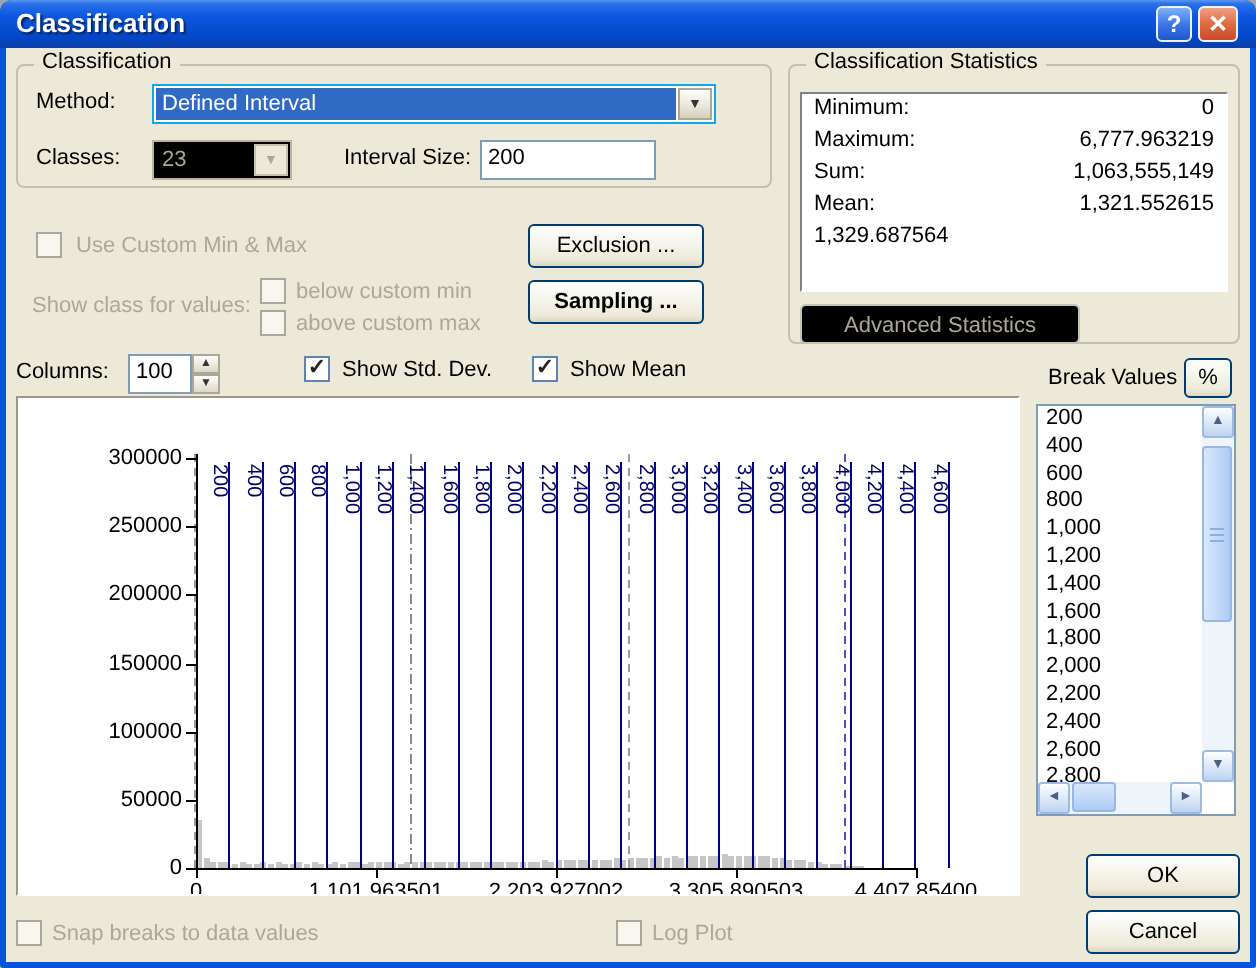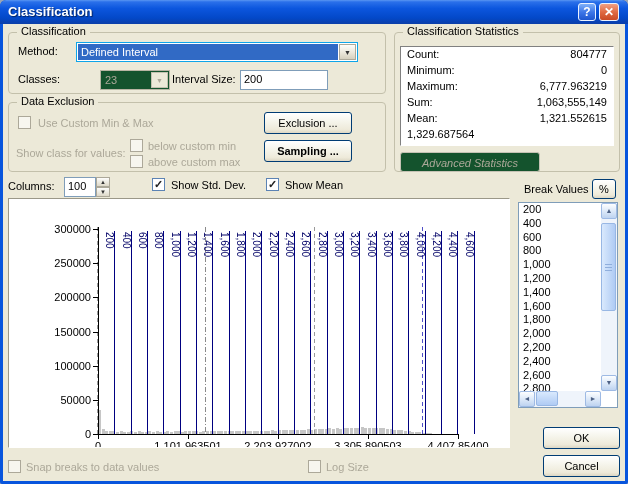--- a/index.html
+++ b/index.html
@@ -12,25 +12,25 @@
   .tb-close{left:599px;width:20px;background:linear-gradient(180deg,#F2A083 0%,#E06A43 50%,#C94B26 100%);}
   .body{position:absolute;left:3px;top:24px;width:622px;height:457px;background:#ECE9D8;}
   .groupbox{position:absolute;border:1px solid #C3C0AB;border-radius:4px;}
   .legend{position:absolute;top:-8px;left:8px;background:#ECE9D8;padding:0 4px;white-space:nowrap;}
   .lbl{position:absolute;white-space:nowrap;}
   .dis{color:#ACA899;}
   .edit{position:absolute;background:#fff;border:1px solid #7F9DB9;padding:2px 3px 0 3px;font-size:11px;}
   .combo{position:absolute;background:#fff;border:1px solid #0ea5e9;}
   .combo-sel{position:absolute;left:1px;top:1px;right:19px;bottom:1px;background:#316AC5;color:#fff;padding:2px 0 0 3px;white-space:nowrap;overflow:hidden;}
   .combo-arrow{position:absolute;right:1px;top:1px;bottom:1px;width:17px;background:linear-gradient(180deg,#FDFDFB 0%,#EBE7DA 55%,#D6D0BE 100%);border:1px solid #ACA899;text-align:center;font-size:7px;line-height:16px;color:#333;cursor:pointer;}
-  .combo.disabled{background:#14532d;border-color:#B8B5A3;margin-left:24px;}
+  .combo.disabled{background:#000000;border-color:#B8B5A3;}
   .combo.disabled .combo-text{color:#ACA899;padding:3px 0 0 4px;position:absolute;}
   .combo.disabled .combo-arrow{background:#ECE9D8;color:#ACA899;border-color:#C5C2B0;}
   .btn{position:absolute;border:1px solid #003C74;border-radius:3px;background:linear-gradient(180deg,#FFFFFF 0%,#F5F4EA 45%,#EEEADA 82%,#DDD7C4 100%);text-align:center;font-size:11px;cursor:pointer;padding-top:4px;}
-  .btn.disabled{border-color:#C5C2B4;color:#ACA899;background:#14532d;cursor:default;font-style:italic;}
+  .btn.disabled{border-color:#C5C2B4;color:#ACA899;background:#000000;cursor:default;}
   .cb{position:absolute;width:13px;height:13px;background:#fff;border:1px solid #5C83B4;font-size:11px;font-weight:bold;line-height:11px;text-align:center;color:#222;cursor:pointer;}
   .cb.off{background:#F7F6EF;border-color:#ACA899;cursor:default;}
   .statbox{position:absolute;background:#fff;border:1px solid;border-color:#808080 #fff #fff #808080;}
   .stat-row{display:flex;justify-content:space-between;padding:1px 6px 0 6px;height:16px;}
   .spin-btn{position:absolute;width:14px;height:10px;background:linear-gradient(180deg,#FDFDFB,#DDD8C8);border:1px solid #ACA899;font-size:6px;line-height:8px;text-align:center;color:#333;cursor:pointer;}
   
   .bv-list{position:absolute;left:518px;top:202px;width:100px;height:206px;background:#fff;border:1px solid #7F9DB9;overflow:hidden;}
   .bv-item{height:13.8px;padding-left:4px;font-size:11px;line-height:13.5px;cursor:pointer;white-space:nowrap;}
   .sb{position:absolute;background:#EFF4FB;}
   .sb-btn{position:absolute;width:16px;height:16px;background:linear-gradient(180deg,#FDFEFF 0%,#D7E5F7 60%,#BED3F0 100%);border:1px solid #9EBAE4;border-radius:2px;color:#4D6185;font-size:7px;text-align:center;line-height:14px;cursor:pointer;}
@@ -72,24 +72,20 @@
     <span class="combo-arrow">▼</span>
   </div>
   <span class="lbl" style="left:172px;top:73px;">Interval Size:</span>
   <div class="edit" style="left:240px;top:70px;width:88px;height:20px;">200</div>
 
   <div class="groupbox" style="left:394px;top:32px;width:226px;height:140px;">
     <span class="legend">Classification Statistics</span>
   </div>
   <div class="statbox" style="left:400px;top:46px;width:214px;height:100px;" id="stats-rows">
       <div class="stat-row">
-        <div>Count:</div>
-        <div>804777</div>
-      </div>
-      <div class="stat-row">
         <div>Minimum:</div>
         <div>0</div>
       </div>
       <div class="stat-row">
         <div>Maximum:</div>
         <div>6,777.963219</div>
       </div>
       <div class="stat-row">
         <div>Sum:</div>
         <div>1,063,555,149</div>
@@ -97,23 +93,20 @@
       <div class="stat-row">
         <div>Mean:</div>
         <div>1,321.552615</div>
       </div>
       <div class="stat-row">
         <div>1,329.687564</div>
       </div>
     </div>
   <div class="btn disabled" style="left:400px;top:152px;width:140px;height:20px;">Advanced Statistics</div>
 
-  <div class="groupbox" style="left:8px;top:102px;width:378px;height:70px;">
-    <span class="legend">Data Exclusion</span>
-  </div>
   <span class="cb off" style="left:18px;top:116px;"></span>
   <span class="lbl dis" style="left:38px;top:117px;">Use Custom Min &amp; Max</span>
   <span class="lbl dis" style="left:16px;top:147px;">Show class for values:</span>
   <span class="cb off" style="left:130px;top:139px;"></span>
   <span class="lbl dis" style="left:148px;top:140px;">below custom min</span>
   <span class="cb off" style="left:130px;top:155px;"></span>
   <span class="lbl dis" style="left:148px;top:156px;">above custom max</span>
   <div class="btn" style="left:264px;top:112px;width:88px;height:22px;">Exclusion ...</div>
   <div class="btn" style="left:264px;top:140px;width:88px;height:22px;font-weight:bold;">Sampling ...</div>
 
@@ -336,16 +329,16 @@
     <div class="sb" style="left:0;bottom:0;width:82px;height:16px;">
       <span class="sb-btn" style="left:0;top:0;">◄</span>
       <div class="sb-thumb h" style="left:17px;top:0;width:22px;height:15px;"></div>
       <span class="sb-btn" style="left:66px;top:0;">►</span>
     </div>
   </div>
 
   <span class="cb off" style="left:8px;top:460px;"></span>
   <span class="lbl dis" style="left:26px;top:461px;">Snap breaks to data values</span>
   <span class="cb off" style="left:308px;top:460px;"></span>
-  <span class="lbl dis" style="left:326px;top:461px;">Log Size</span>
+  <span class="lbl dis" style="left:326px;top:461px;">Log Plot</span>
   <div class="btn" style="left:543px;top:427px;width:77px;height:22px;">OK</div>
   <div class="btn" style="left:543px;top:455px;width:77px;height:22px;">Cancel</div>
 </div>
 
 </body></html>

